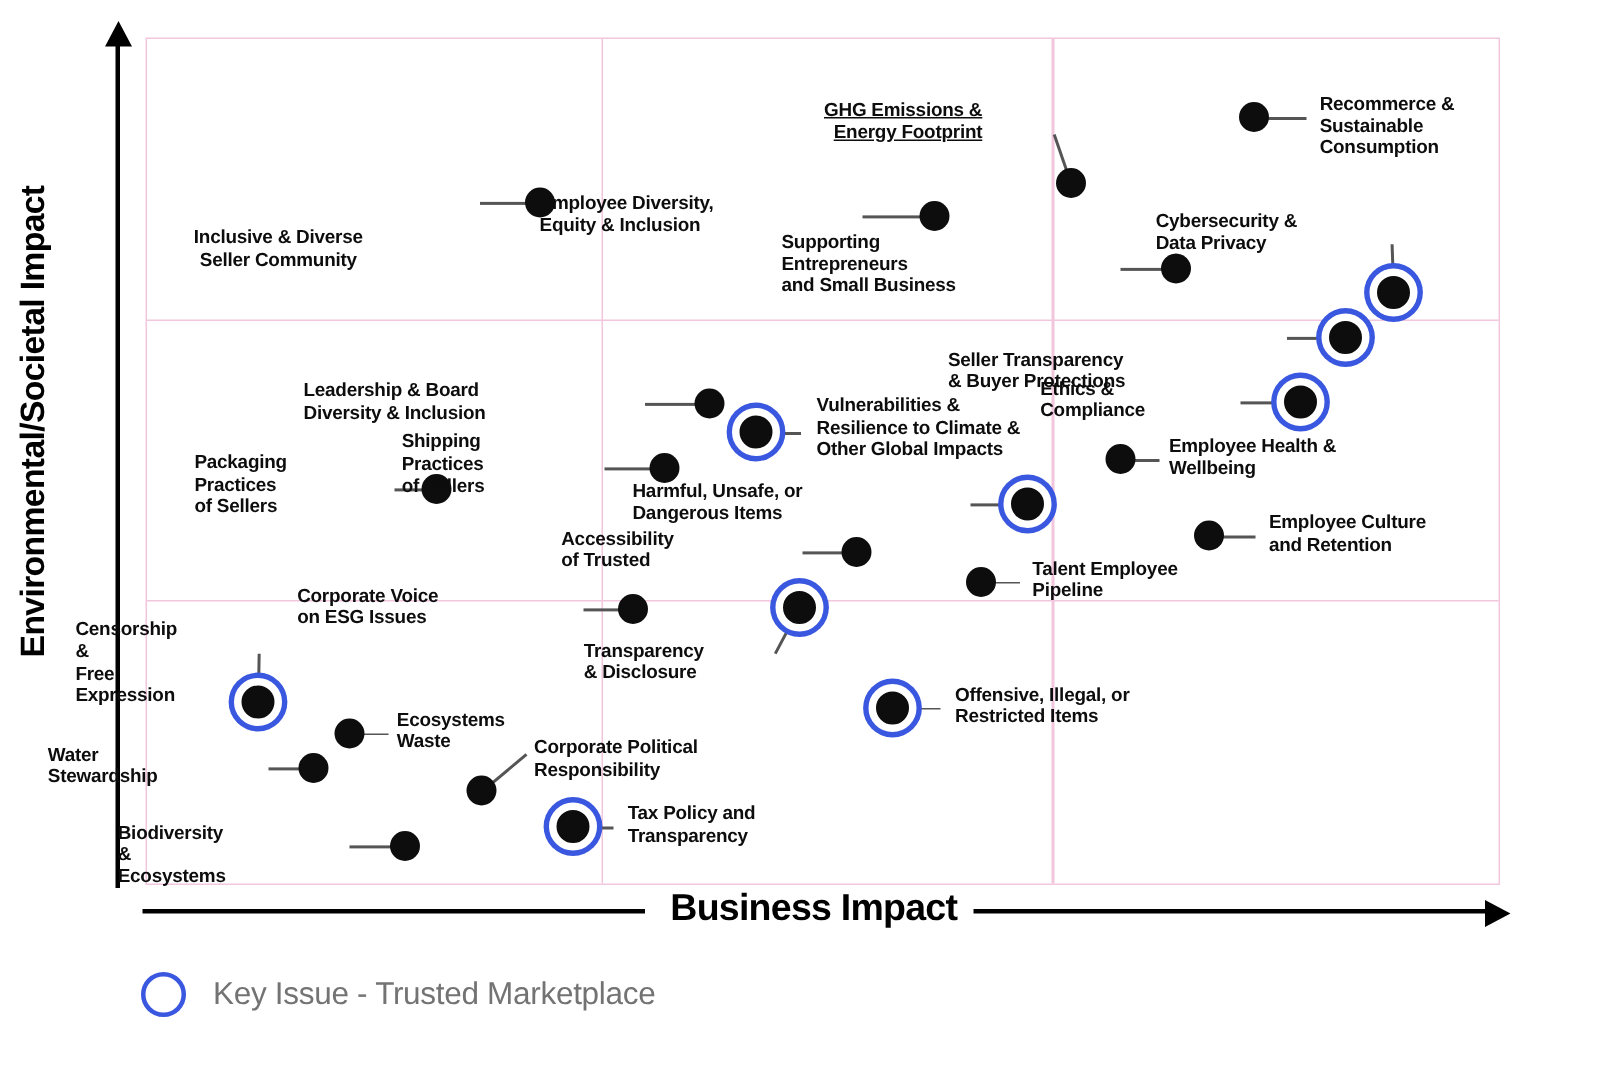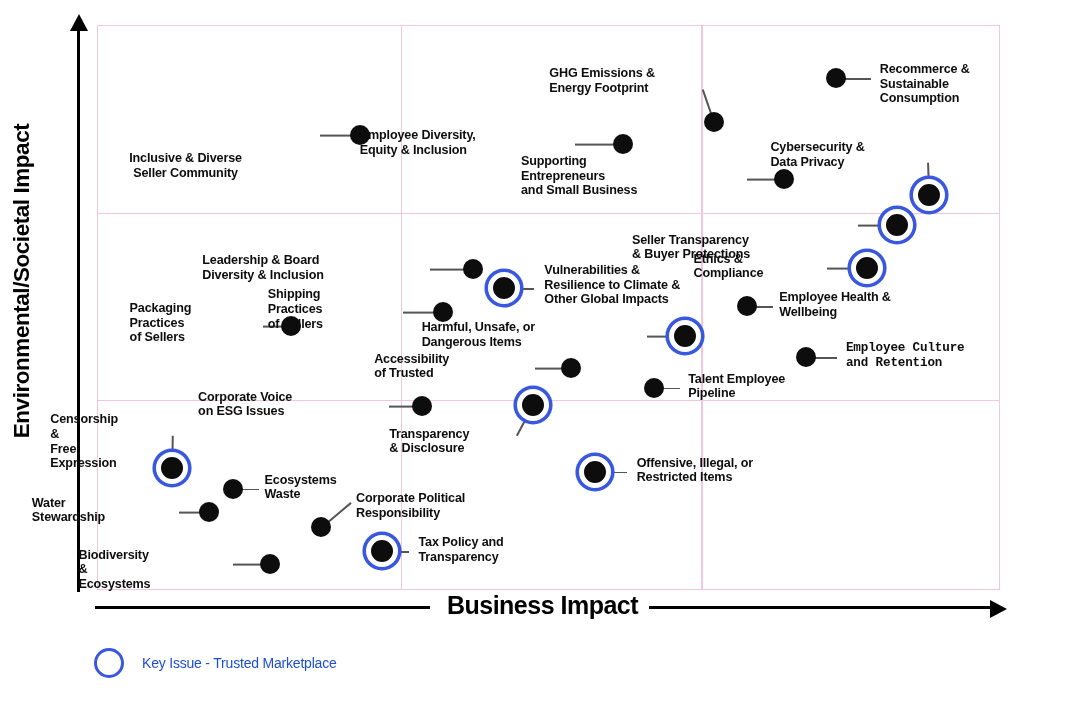--- a/index.html
+++ b/index.html
@@ -158,22 +158,22 @@
     gap: 18px;
   }
   #legend-marker {
     width: 30px; height: 30px;
     border-radius: 50%;
     border: 3.4px solid #3a57e0;
     background: #ffffff;
     flex: none;
   }
   #legend-label {
-    font-size: 14px;
-    color: #1d4ed8;
+    font-size: 21px;
+    color: #737373;
     letter-spacing: -0.2px;
     white-space: nowrap;
   }
 </style>
 </head>
 <body>
 
 <div id="stage">
 
   <div id="y-axis">
@@ -191,21 +191,21 @@
       <div class="leader" style="left: 261.87px; top: 109.045px; width: 40px; transform: rotate(180deg);"></div>
       <div class="point" title="Inclusive &amp; Diverse Seller Community" style="left: 261.87px; top: 109.045px;"></div>
       <div class="pt-label left" style="top: 93.045px; right: 757.13px; text-align: center; margin-top: 32px;">Inclusive &amp; Diverse
 Seller Community</div>
       <div class="leader" style="left: 524.643px; top: 118.085px; width: 48px; transform: rotate(180deg);"></div>
       <div class="point" title="Employee Diversity, Equity &amp; Inclusion" style="left: 524.643px; top: 118.085px;"></div>
       <div class="pt-label left" style="top: 102.085px; right: 523.357px; text-align: left;">Employee Diversity,
 Equity &amp; Inclusion</div>
       <div class="leader" style="left: 615.846px; top: 96.05px; width: 35px; transform: rotate(251deg);"></div>
       <div class="point" title="GHG Emissions &amp; Energy Footprint" style="left: 615.846px; top: 96.05px;"></div>
-      <div class="pt-label left" style="top: 40.05px; right: 344.154px; text-align: left;">GHG Emissions &amp;
+      <div class="pt-label left" style="top: 40.05px; right: 344.154px; text-align: right; text-decoration: underline;">GHG Emissions &amp;
 Energy Footprint</div>
       <div class="leader" style="left: 737.751px; top: 51.98px; width: 35px; transform: rotate(0deg);"></div>
       <div class="point" title="Recommerce &amp; Sustainable Consumption" style="left: 737.751px; top: 51.98px;"></div>
       <div class="pt-label right" style="top: 35.98px; left: 781.751px;">Recommerce &amp;
 Sustainable Consumption</div>
       <div class="leader" style="left: 686.28px; top: 153.115px; width: 37px; transform: rotate(180deg);"></div>
       <div class="point" title="Supporting Entrepreneurs and Small Business" style="left: 686.28px; top: 153.115px;"></div>
       <div class="pt-label left" style="top: 128.115px; right: 361.72px; text-align: left;">Supporting
 Entrepreneurs
 and Small Business</div>
@@ -243,21 +243,21 @@
       <div class="point" title="Packaging Practices of Sellers" style="left: 193.242px; top: 300.015px;"></div>
       <div class="pt-label left" style="top: 275.015px; right: 807.758px; text-align: left;">Packaging
 Practices
 of Sellers</div>
       <div class="leader" style="left: 586.95px; top: 310.185px; width: 38px; transform: rotate(180deg);"></div>
       <div class="point key" title="Harmful, Unsafe, or Dangerous Items" style="left: 586.95px; top: 310.185px;"></div>
       <div class="pt-label left" style="top: 294.185px; right: 464.05px; text-align: left; margin-left: 40px;">Harmful, Unsafe, or
 Dangerous Items</div>
       <div class="leader" style="left: 707.952px; top: 331.09px; width: 31px; transform: rotate(0deg);"></div>
       <div class="point" title="Employee Culture and Retention" style="left: 707.952px; top: 331.09px;"></div>
-      <div class="pt-label right" style="top: 315.09px; left: 747.952px; font-family: Liberation Mono, monospace;">Employee Culture
+      <div class="pt-label right" style="top: 315.09px; left: 747.952px;">Employee Culture
 and Retention</div>
       <div class="leader" style="left: 473.172px; top: 341.825px; width: 36px; transform: rotate(180deg);"></div>
       <div class="point" title="Accessibility of Platform" style="left: 473.172px; top: 341.825px;"></div>
       <div class="pt-label left" style="top: 325.825px; right: 549.828px; text-align: left;">Accessibility
 of Trusted</div>
       <div class="leader" style="left: 556.248px; top: 361.6px; width: 26px; transform: rotate(0deg);"></div>
       <div class="point" title="Talent Employee Pipeline" style="left: 556.248px; top: 361.6px;"></div>
       <div class="pt-label right" style="top: 345.6px; left: 590.248px;">Talent Employee
 Pipeline</div>
       <div class="leader" style="left: 324.177px; top: 379.68px; width: 33px; transform: rotate(180deg);"></div>

